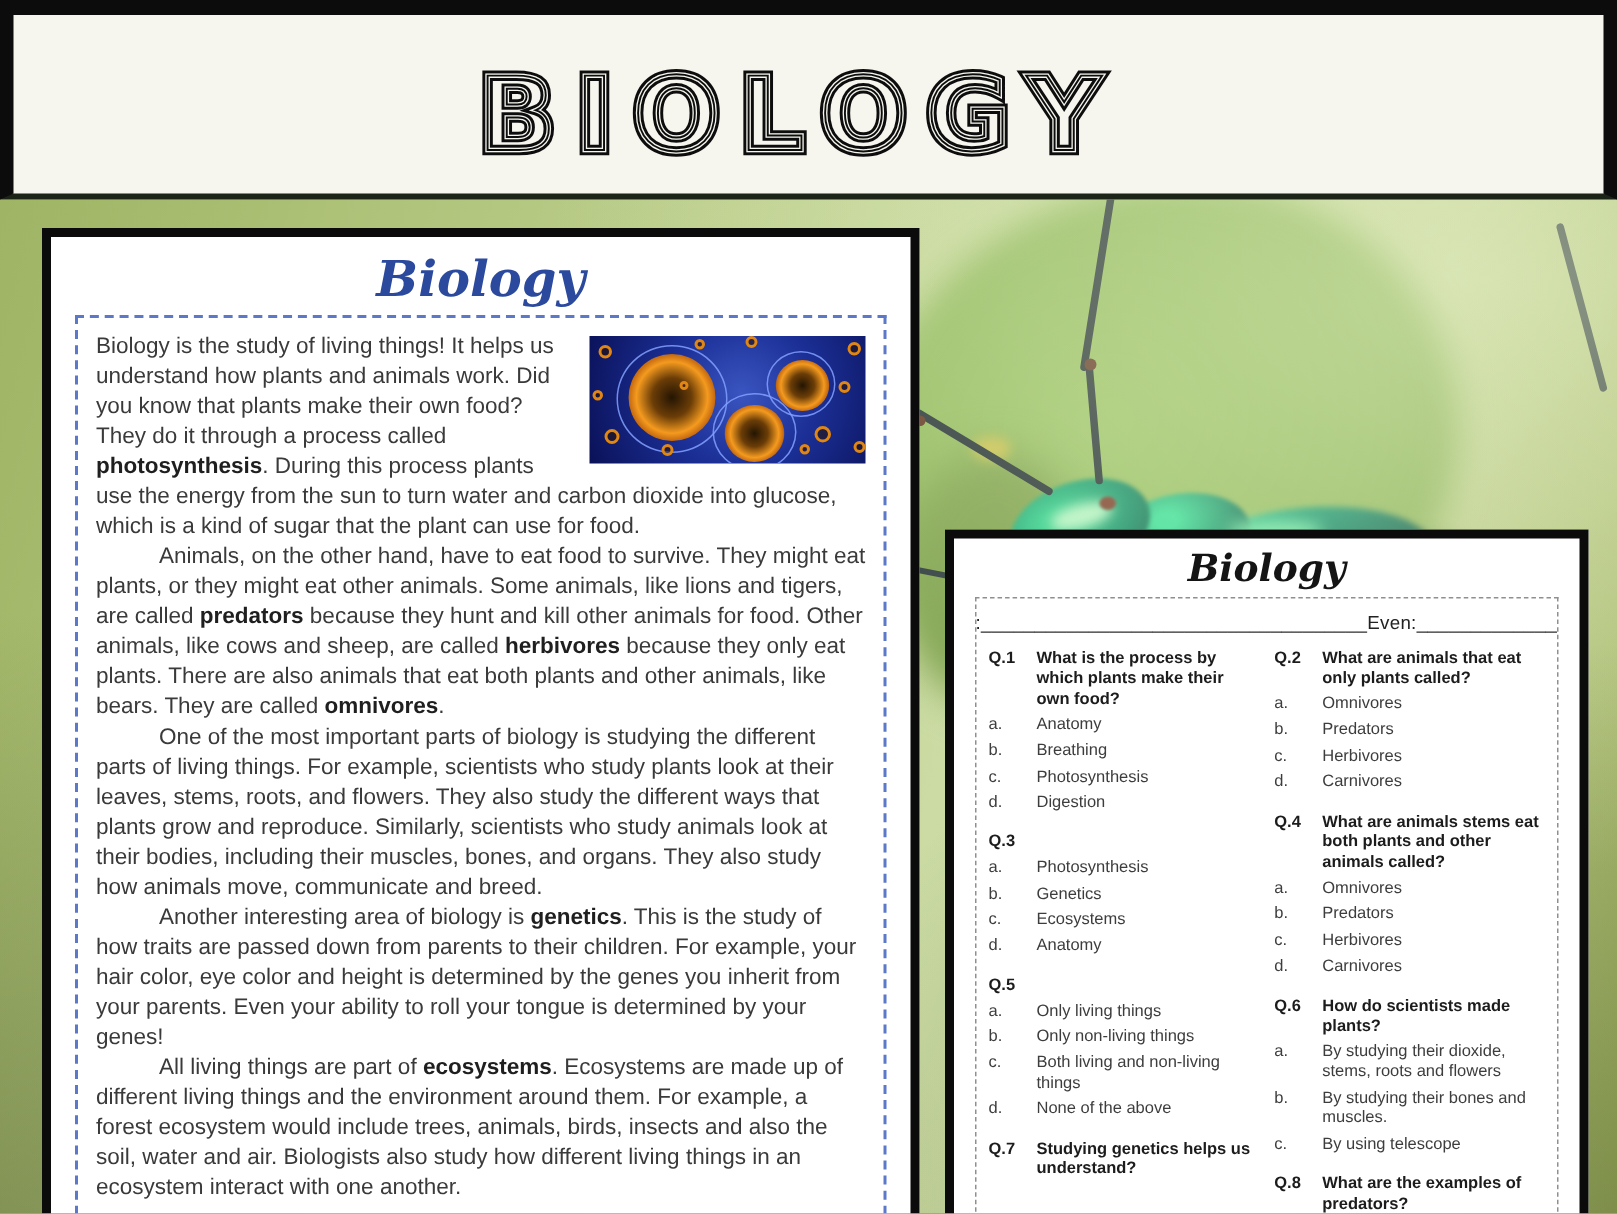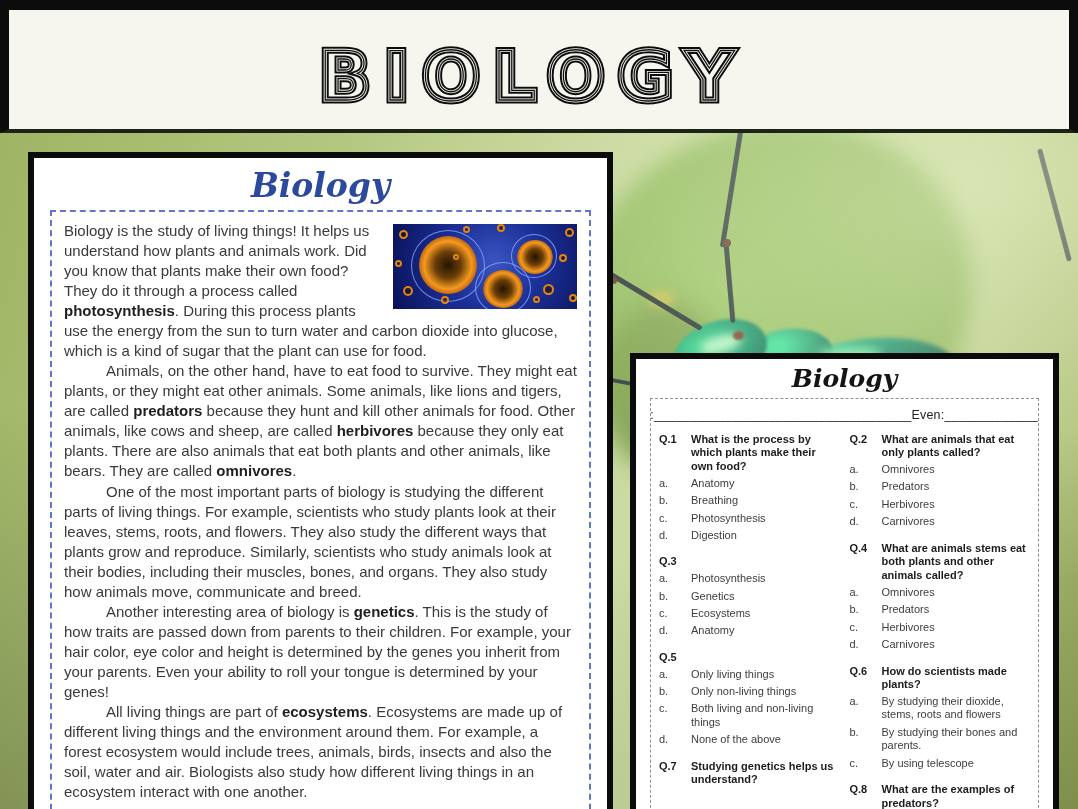--- a/index.html
+++ b/index.html
@@ -279,21 +279,21 @@
               <div class="qhead">
                 <span>Q.6</span>
                 <span>How do scientists made plants?</span>
               </div>
               <div class="opt">
                 <span>a.</span>
                 <span>By studying their dioxide, stems, roots and flowers</span>
               </div>
               <div class="opt">
                 <span>b.</span>
-                <span>By studying their bones and parents.</span>
+                <span>By studying their bones and muscles.</span>
               </div>
               <div class="opt">
                 <span>c.</span>
                 <span>By using telescope</span>
               </div>
             </div>
             <div class="q">
               <div class="qhead">
                 <span>Q.8</span>
                 <span>What are the examples of predators?</span>

